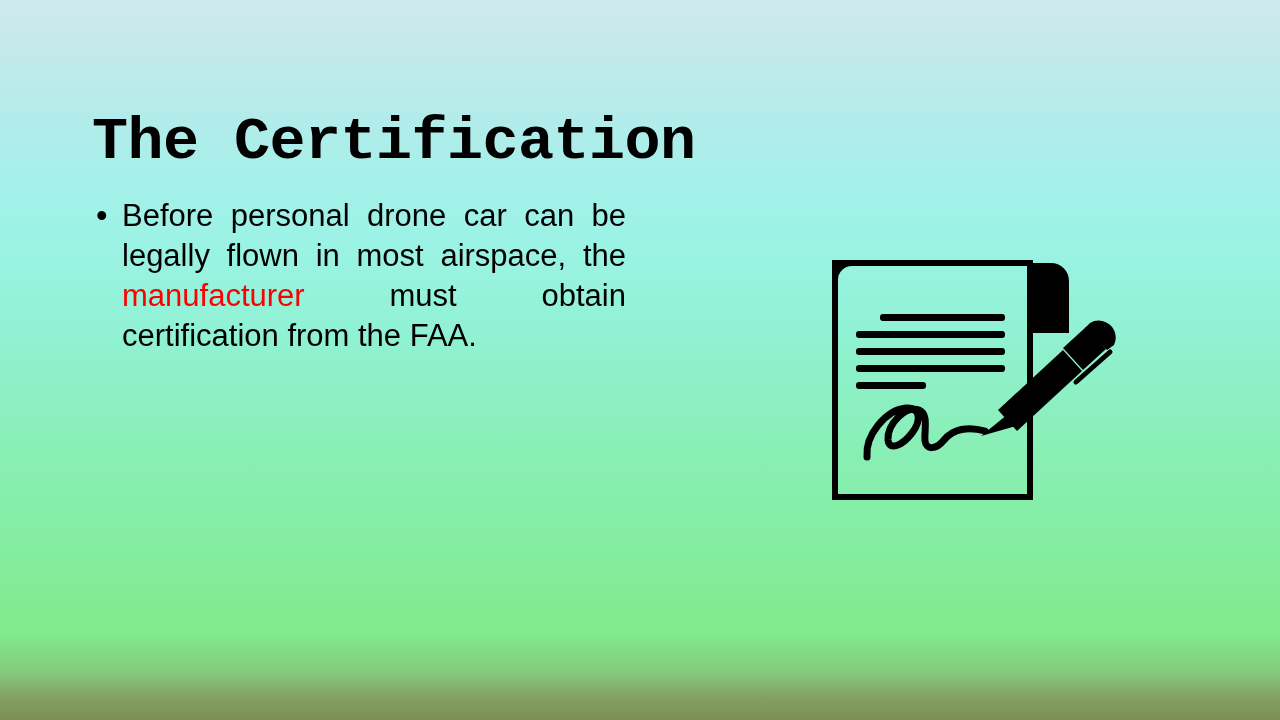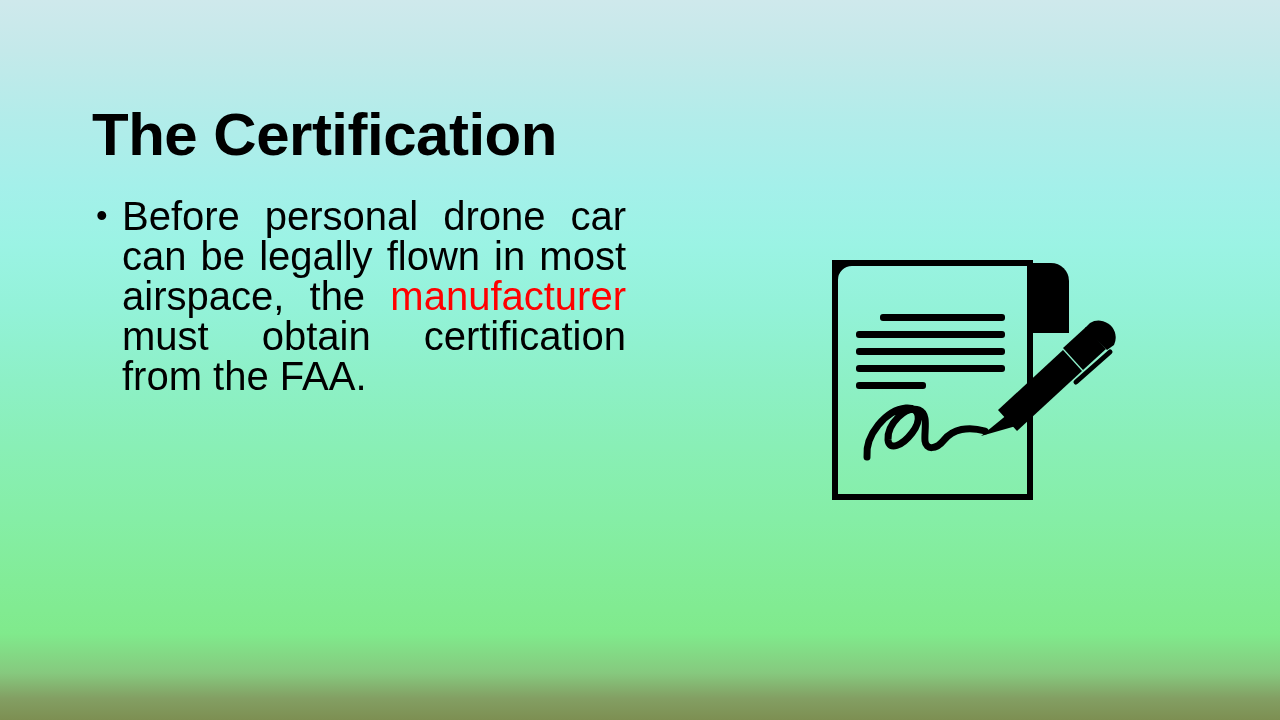--- a/index.html
+++ b/index.html
@@ -34,28 +34,29 @@
       #86c97e 93.5%,
       #839f63 97%,
       #7d8f52 100%
     );
   }
 
   
   #title {
     position: absolute;
     left: 92px;
-    top: 63px;
+    top: 71px;
     width: 760px;
     font-size: 60px;
     font-weight: bold;
     line-height: 1.05;
     color: #000000;
     letter-spacing: -0.5px;
     white-space: nowrap;
+    font-family: Liberation Mono, monospace;
   }
 
   
   #body-block {
     position: absolute;
     left: 96px;
     top: 196px;
     width: 530px;
   }
   .bullet-row {
@@ -65,21 +66,21 @@
   .bullet-mark {
     flex: 0 0 auto;
     width: 26px;
     font-size: 33px;
     line-height: 40px;
     color: #000;
     text-align: left;
   }
   .bullet-text {
     flex: 1 1 auto;
-    font-size: 40px;
+    font-size: 31px;
     line-height: 40px;
     color: #000000;
     text-align: justify;
     text-justify: inter-word;
   }
   .bullet-text .hl {
     color: #ff0000;
   }
 
   

